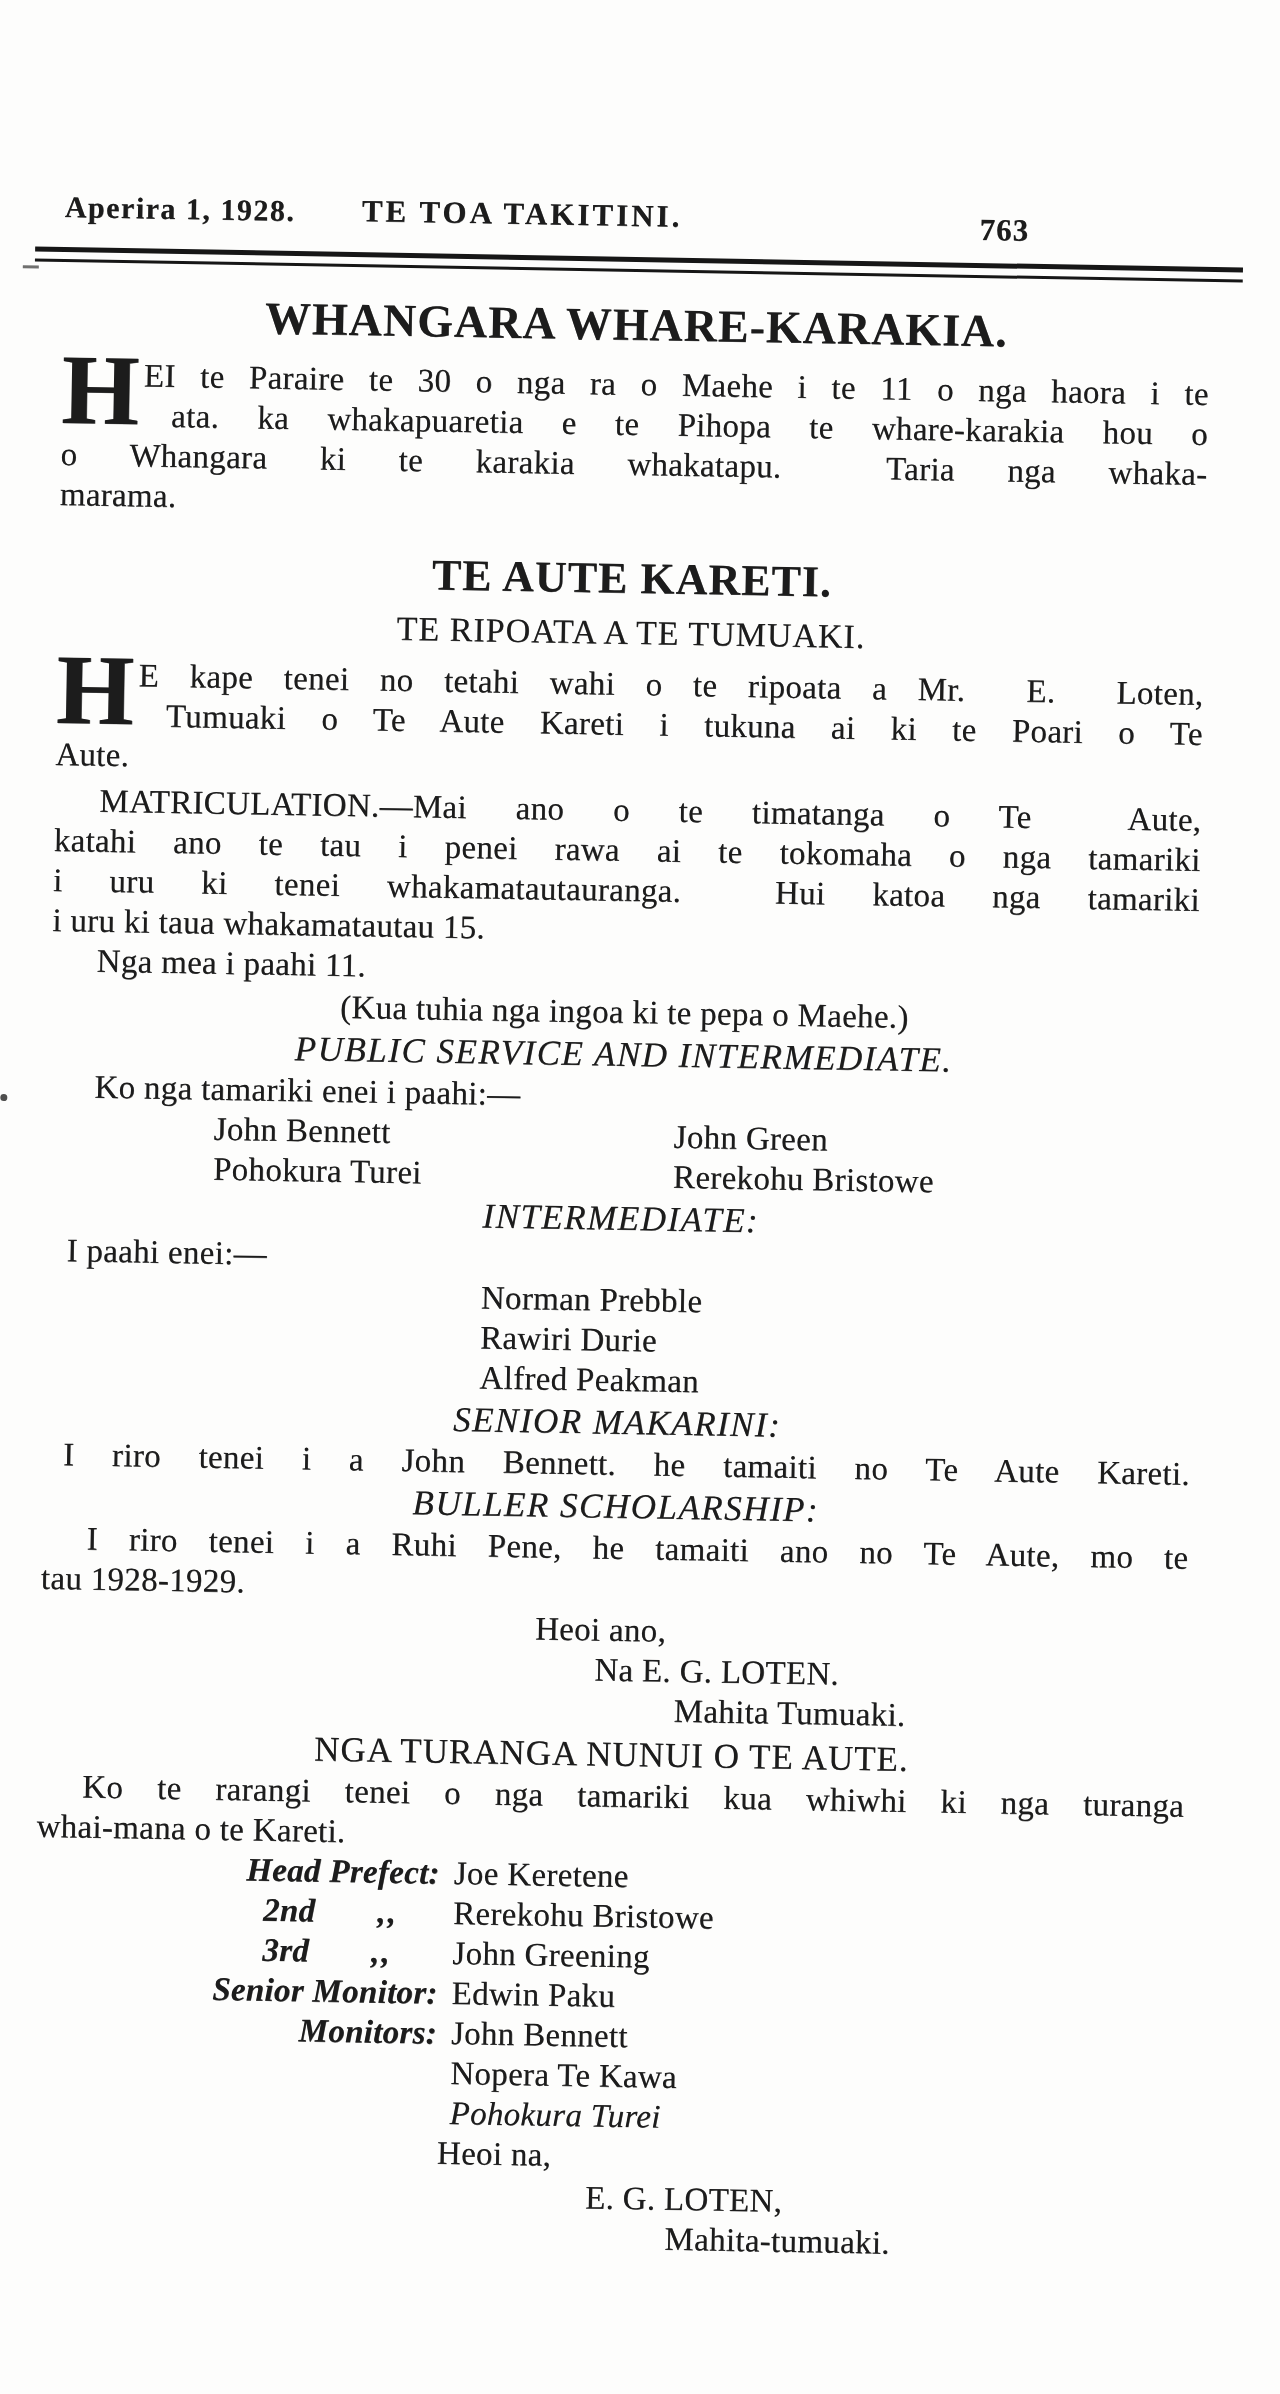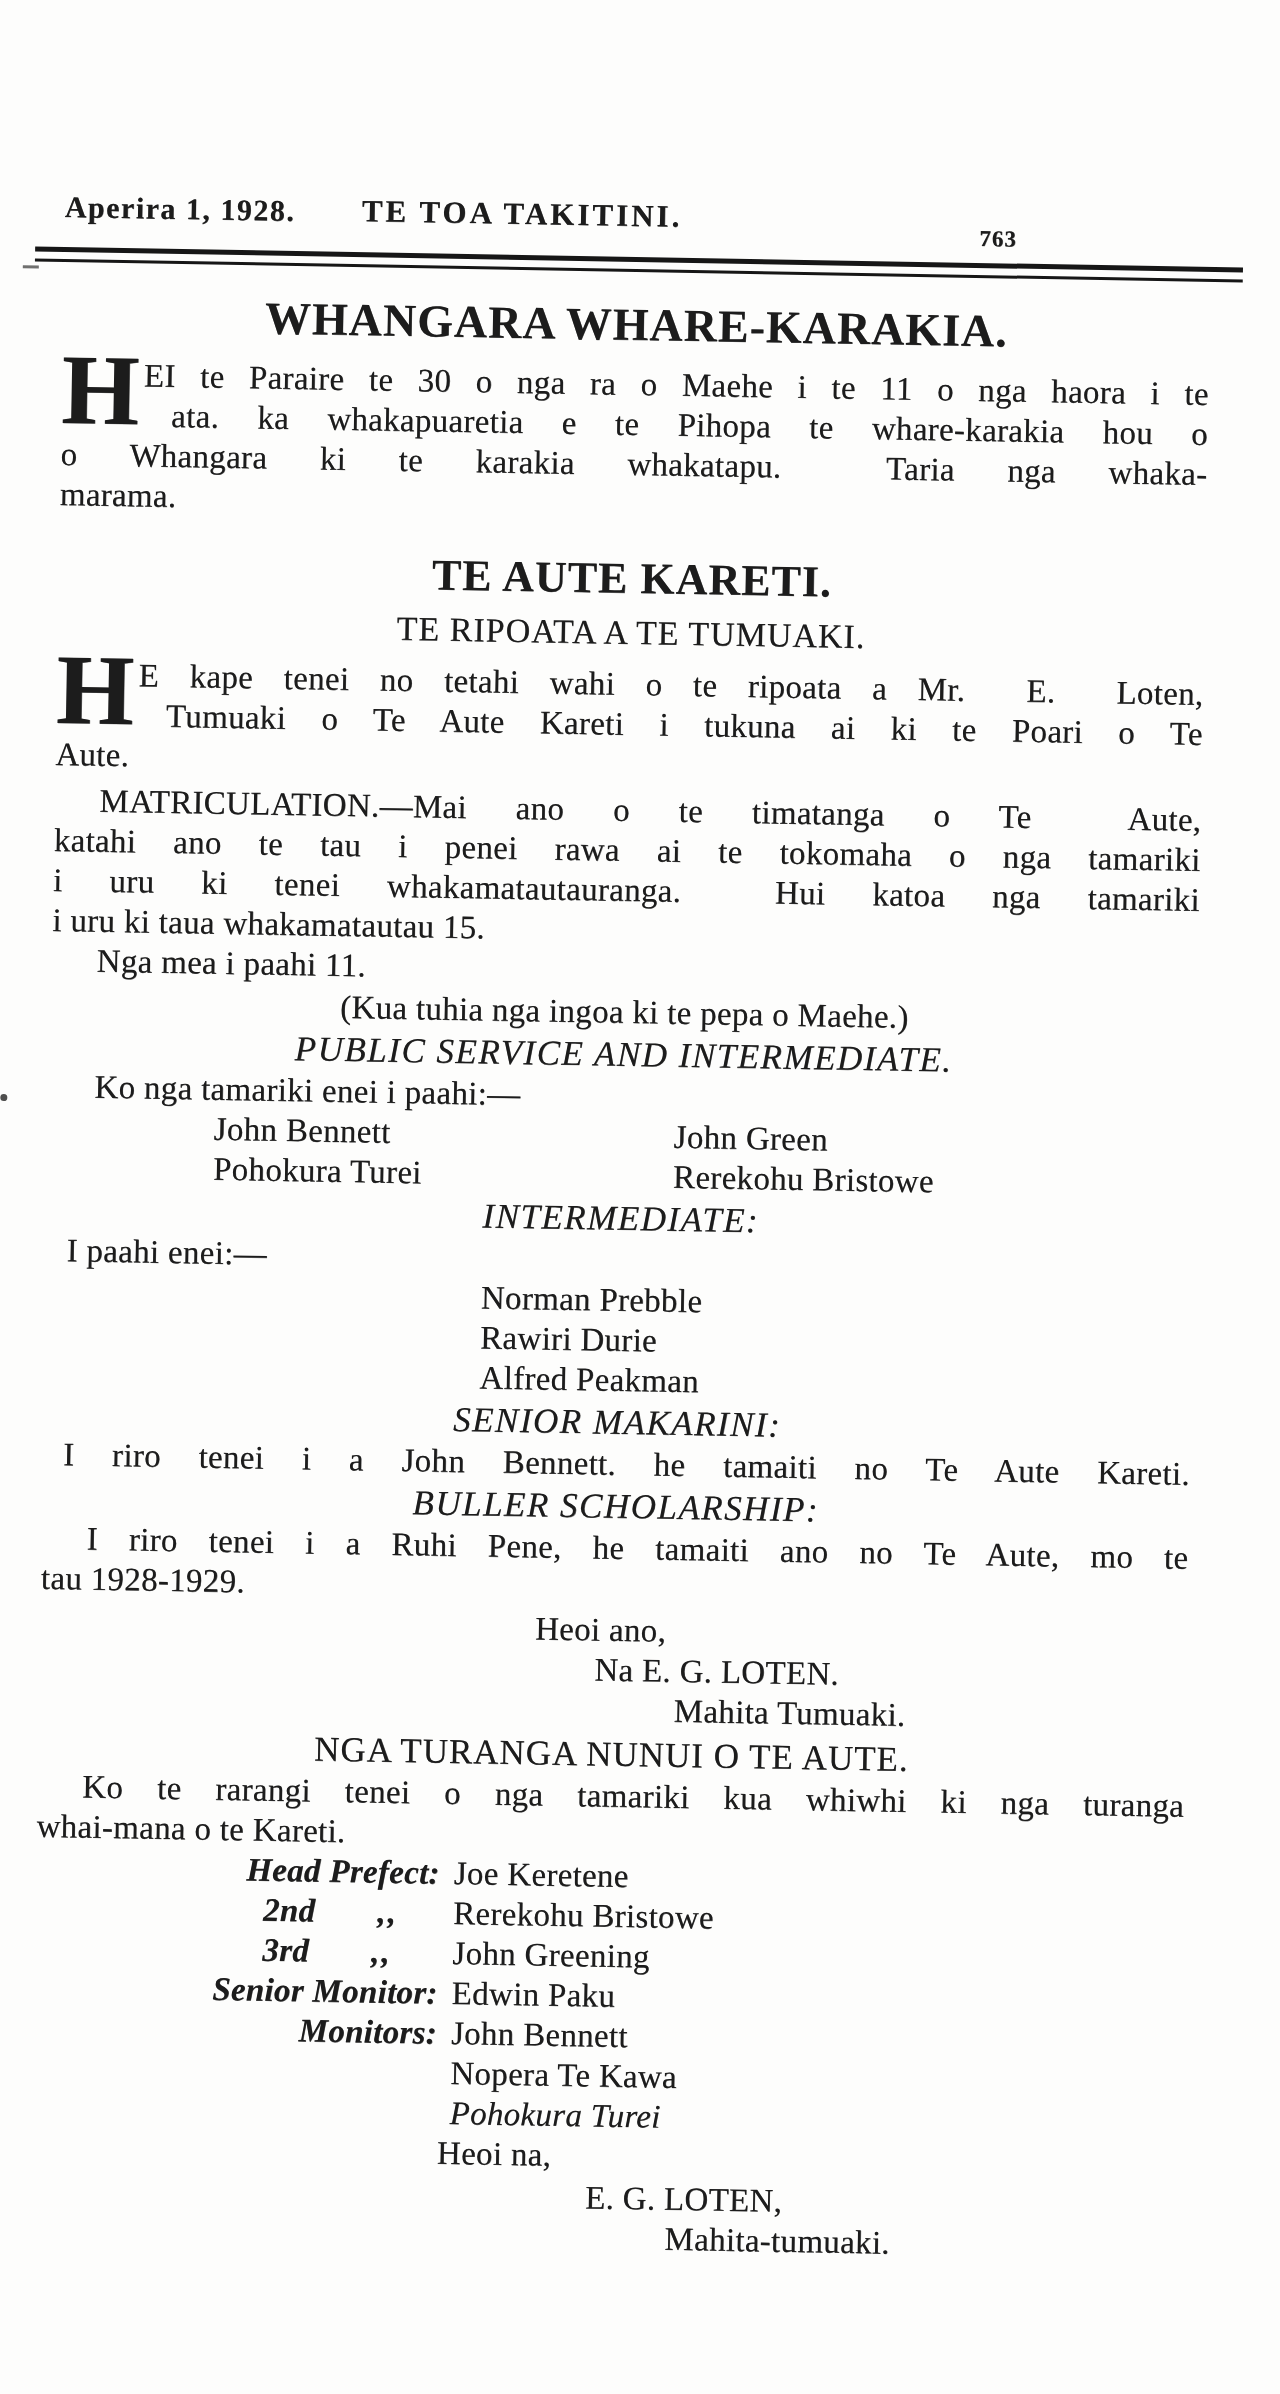--- a/index.html
+++ b/index.html
@@ -13,21 +13,21 @@
   .scan{
     position:absolute;left:0;top:0;width:1280px;height:2394px;
     transform:rotate(1deg);
     transform-origin:65px 200px;
     text-shadow:0.3px 0.3px 0.6px rgba(10,10,10,.55);
   }
   
   .hdr{position:relative;margin-top:190px;height:44px;font-weight:bold;}
   .hdr-date{position:absolute;left:65px;top:0;font-size:30px;letter-spacing:1.5px;}
   .hdr-title{position:absolute;left:362px;top:-2px;font-size:31px;letter-spacing:3px;}
-  .hdr-page{position:absolute;left:980px;top:20px;font-size:23px;letter-spacing:1px;}
+  .hdr-page{position:absolute;left:980px;top:6px;font-size:31px;letter-spacing:1px;}
   .rule{background:#161616;margin-left:36px;width:1208px;}
   .rule-thick{margin-top:13px;height:5px;}
   .rule-thin{margin-top:7px;height:3px;}
   .artifact-dash{position:absolute;left:24px;top:266px;width:16px;height:3px;background:#333;opacity:.7;}
   .artifact-dot{position:absolute;left:16px;top:1095px;width:7px;height:7px;border-radius:50%;background:#222;opacity:.8;}
   
   .content{margin:0 68px 0 65px;}
   .line{font-size:33px;line-height:40px;letter-spacing:.3px;}
   .j{text-align:justify;text-align-last:justify;white-space:pre-wrap;}
   .center{text-align:center;}

